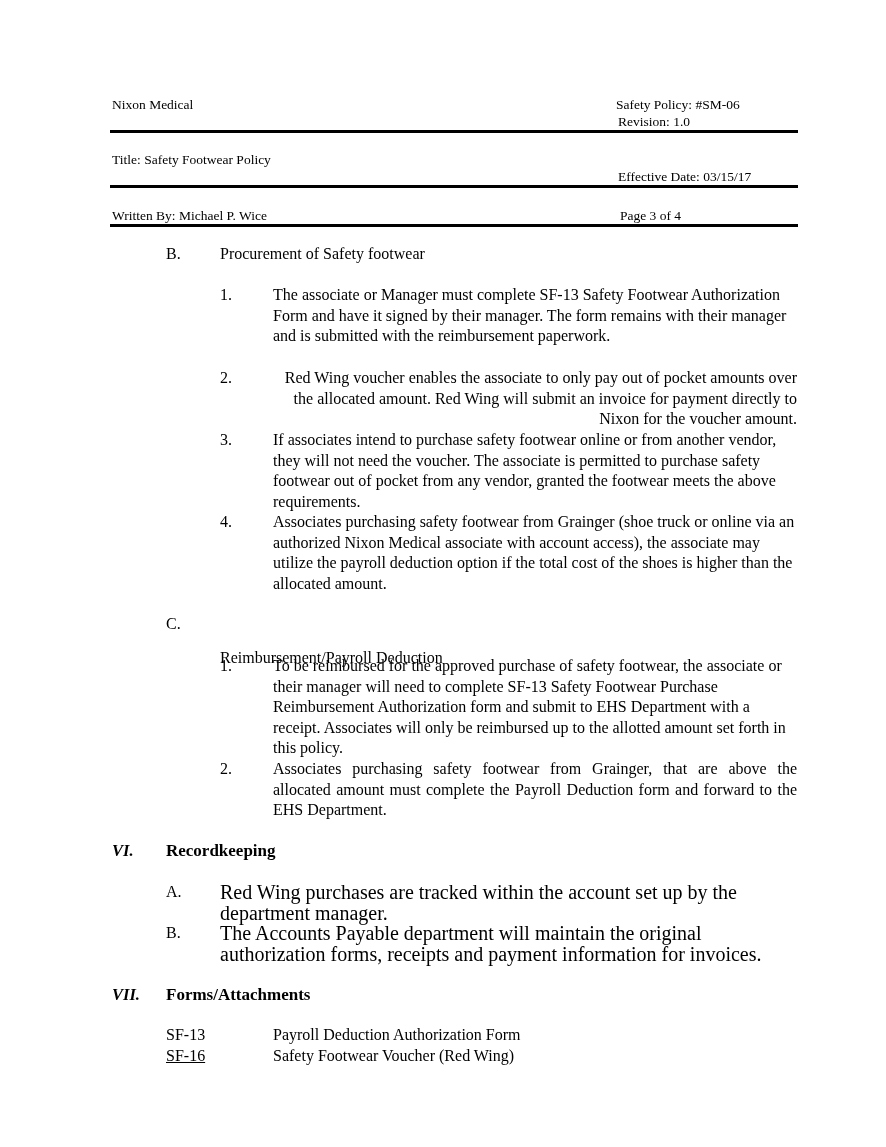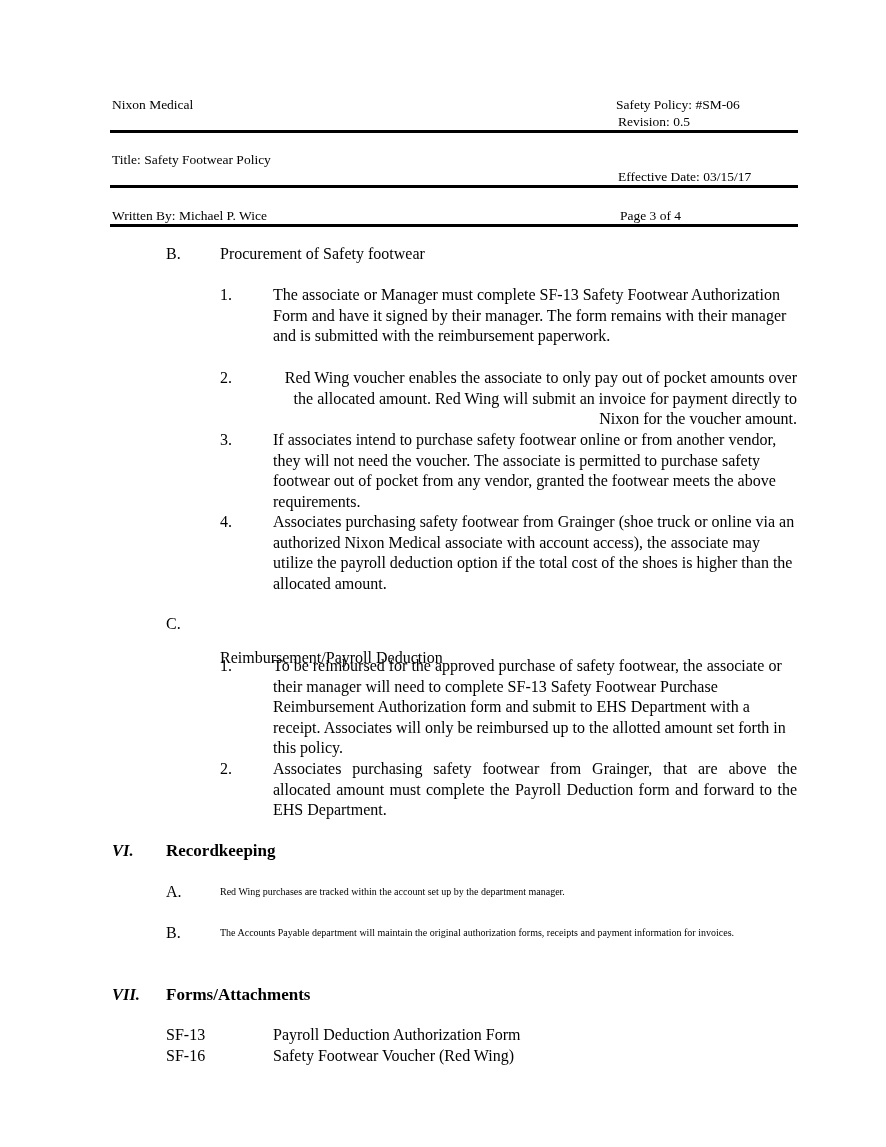--- a/index.html
+++ b/index.html
@@ -1,32 +1,32 @@
 <!DOCTYPE html>
 <html><head>
 <meta charset="utf-8">
 <style>
   html, body { margin: 0; padding: 0; background: #ffffff; }
   body { width: 886px; height: 1147px; position: relative; overflow: hidden;
          font-family: "Liberation Serif", serif; color: #000; }
   .hdr { position: absolute; font-weight: normal; font-size: 13.5px; line-height: 17px; }
   .rule { position: absolute; left: 110px; width: 688px; height: 3px; background: #000; }
-  .body-text { position: absolute; font-size: 10px; line-height: 20.6px; }
+  .body-text { position: absolute; font-size: 20px; line-height: 20.6px; }
   .label { position: absolute; font-size: 16px; line-height: 20.6px; }
   .item-text { position: absolute; font-size: 16px; line-height: 20.6px; width: 524px; left: 273px; }
   .justify { text-align: justify; text-align-last: left; }
   .sec-num { position: absolute; font-weight: bold; font-size: 16.5px; line-height: 20px; left: 112px; font-style: italic; }
   .sec-title { position: absolute; font-weight: bold; font-size: 17px; line-height: 20px; left: 166px; }
 </style>
 </head>
 <body>
 
 <div class="hdr" style="left:112px; top:96px;">Nixon Medical</div>
 <div class="hdr" style="left:616px; top:96px;">Safety Policy: #SM-06</div>
-<div class="hdr" style="left:618px; top:113px;">Revision: 0.5</div>
+<div class="hdr" style="left:618px; top:113px;">Revision: 1.0</div>
 <div class="rule" style="top:130px;"></div>
 
 <div class="hdr" style="left:112px; top:151px;">Title: Safety Footwear Policy</div>
 <div class="hdr" style="left:618px; top:168px;">Effective Date: 03/15/17</div>
 <div class="rule" style="top:185px;"></div>
 
 <div class="hdr" style="left:112px; top:207px;">Written By: Michael P. Wice</div>
 <div class="hdr" style="left:620px; top:207px;">Page 3 of 4</div>
 <div class="rule" style="top:224px;"></div>
 
@@ -62,14 +62,14 @@
 
 <div class="label" style="left:166px; top:923px;">B.</div>
 <div class="body-text" style="left:220px; top:923px; width:560px;">The Accounts Payable department will maintain the original authorization forms, receipts and payment information for invoices.</div>
 
 <div class="sec-num" style="top:985px;">VII.</div>
 <div class="sec-title" style="top:985px;">Forms/Attachments</div>
 
 <div class="label" style="left:166px; top:1025px;">SF-13</div>
 <div class="label" style="left:273px; top:1025px;">Payroll Deduction Authorization Form</div>
 
-<div class="label" style="left:166px; top:1046px;">SF-16</div>
+<div class="label" style="left:166px; top:1046px;text-decoration:underline;">SF-16</div>
 <div class="label" style="left:273px; top:1046px;">Safety Footwear Voucher (Red Wing)</div>
 
 </body></html>

